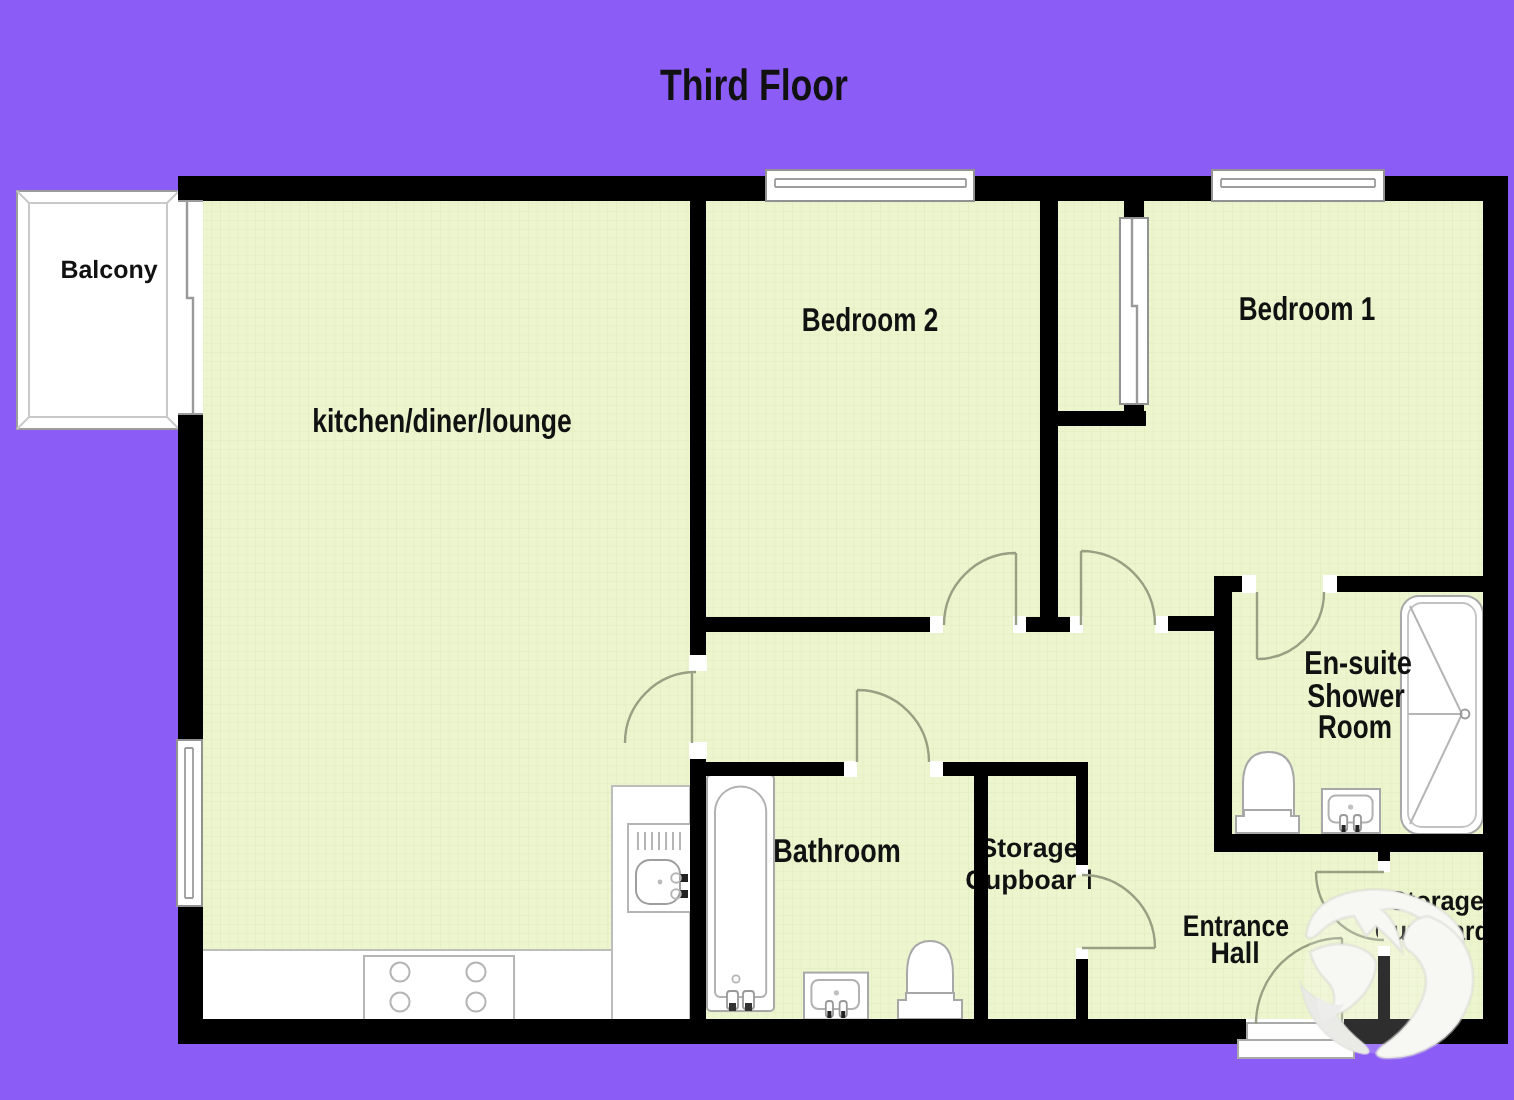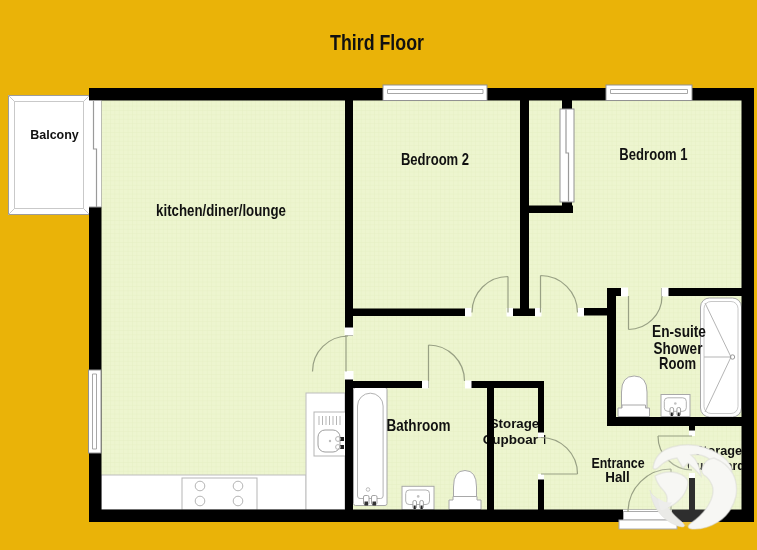--- a/index.html
+++ b/index.html
@@ -1,16 +1,16 @@
 <!DOCTYPE html>
 <html><head>
 <meta charset="utf-8">
 <style>
   html,body{margin:0;padding:0;background:#ffffff;}
-  #wrap{position:relative;width:757px;height:550px;background:#eab308;overflow:hidden;
+  #wrap{position:relative;width:757px;height:550px;background:#8b5cf6;overflow:hidden;
         font-family:"Liberation Sans", sans-serif;}
   svg{position:absolute;left:0;top:0;}
   text{font-family:"Liberation Sans", sans-serif;font-weight:bold;fill:#111111;}
 </style>
 </head>
 <body>
 <div id="wrap">
 <svg width="757" height="550" viewBox="0 0 757 550">
 <defs>
 <pattern id="grid" width="4.4" height="4.4" patternUnits="userSpaceOnUse">

